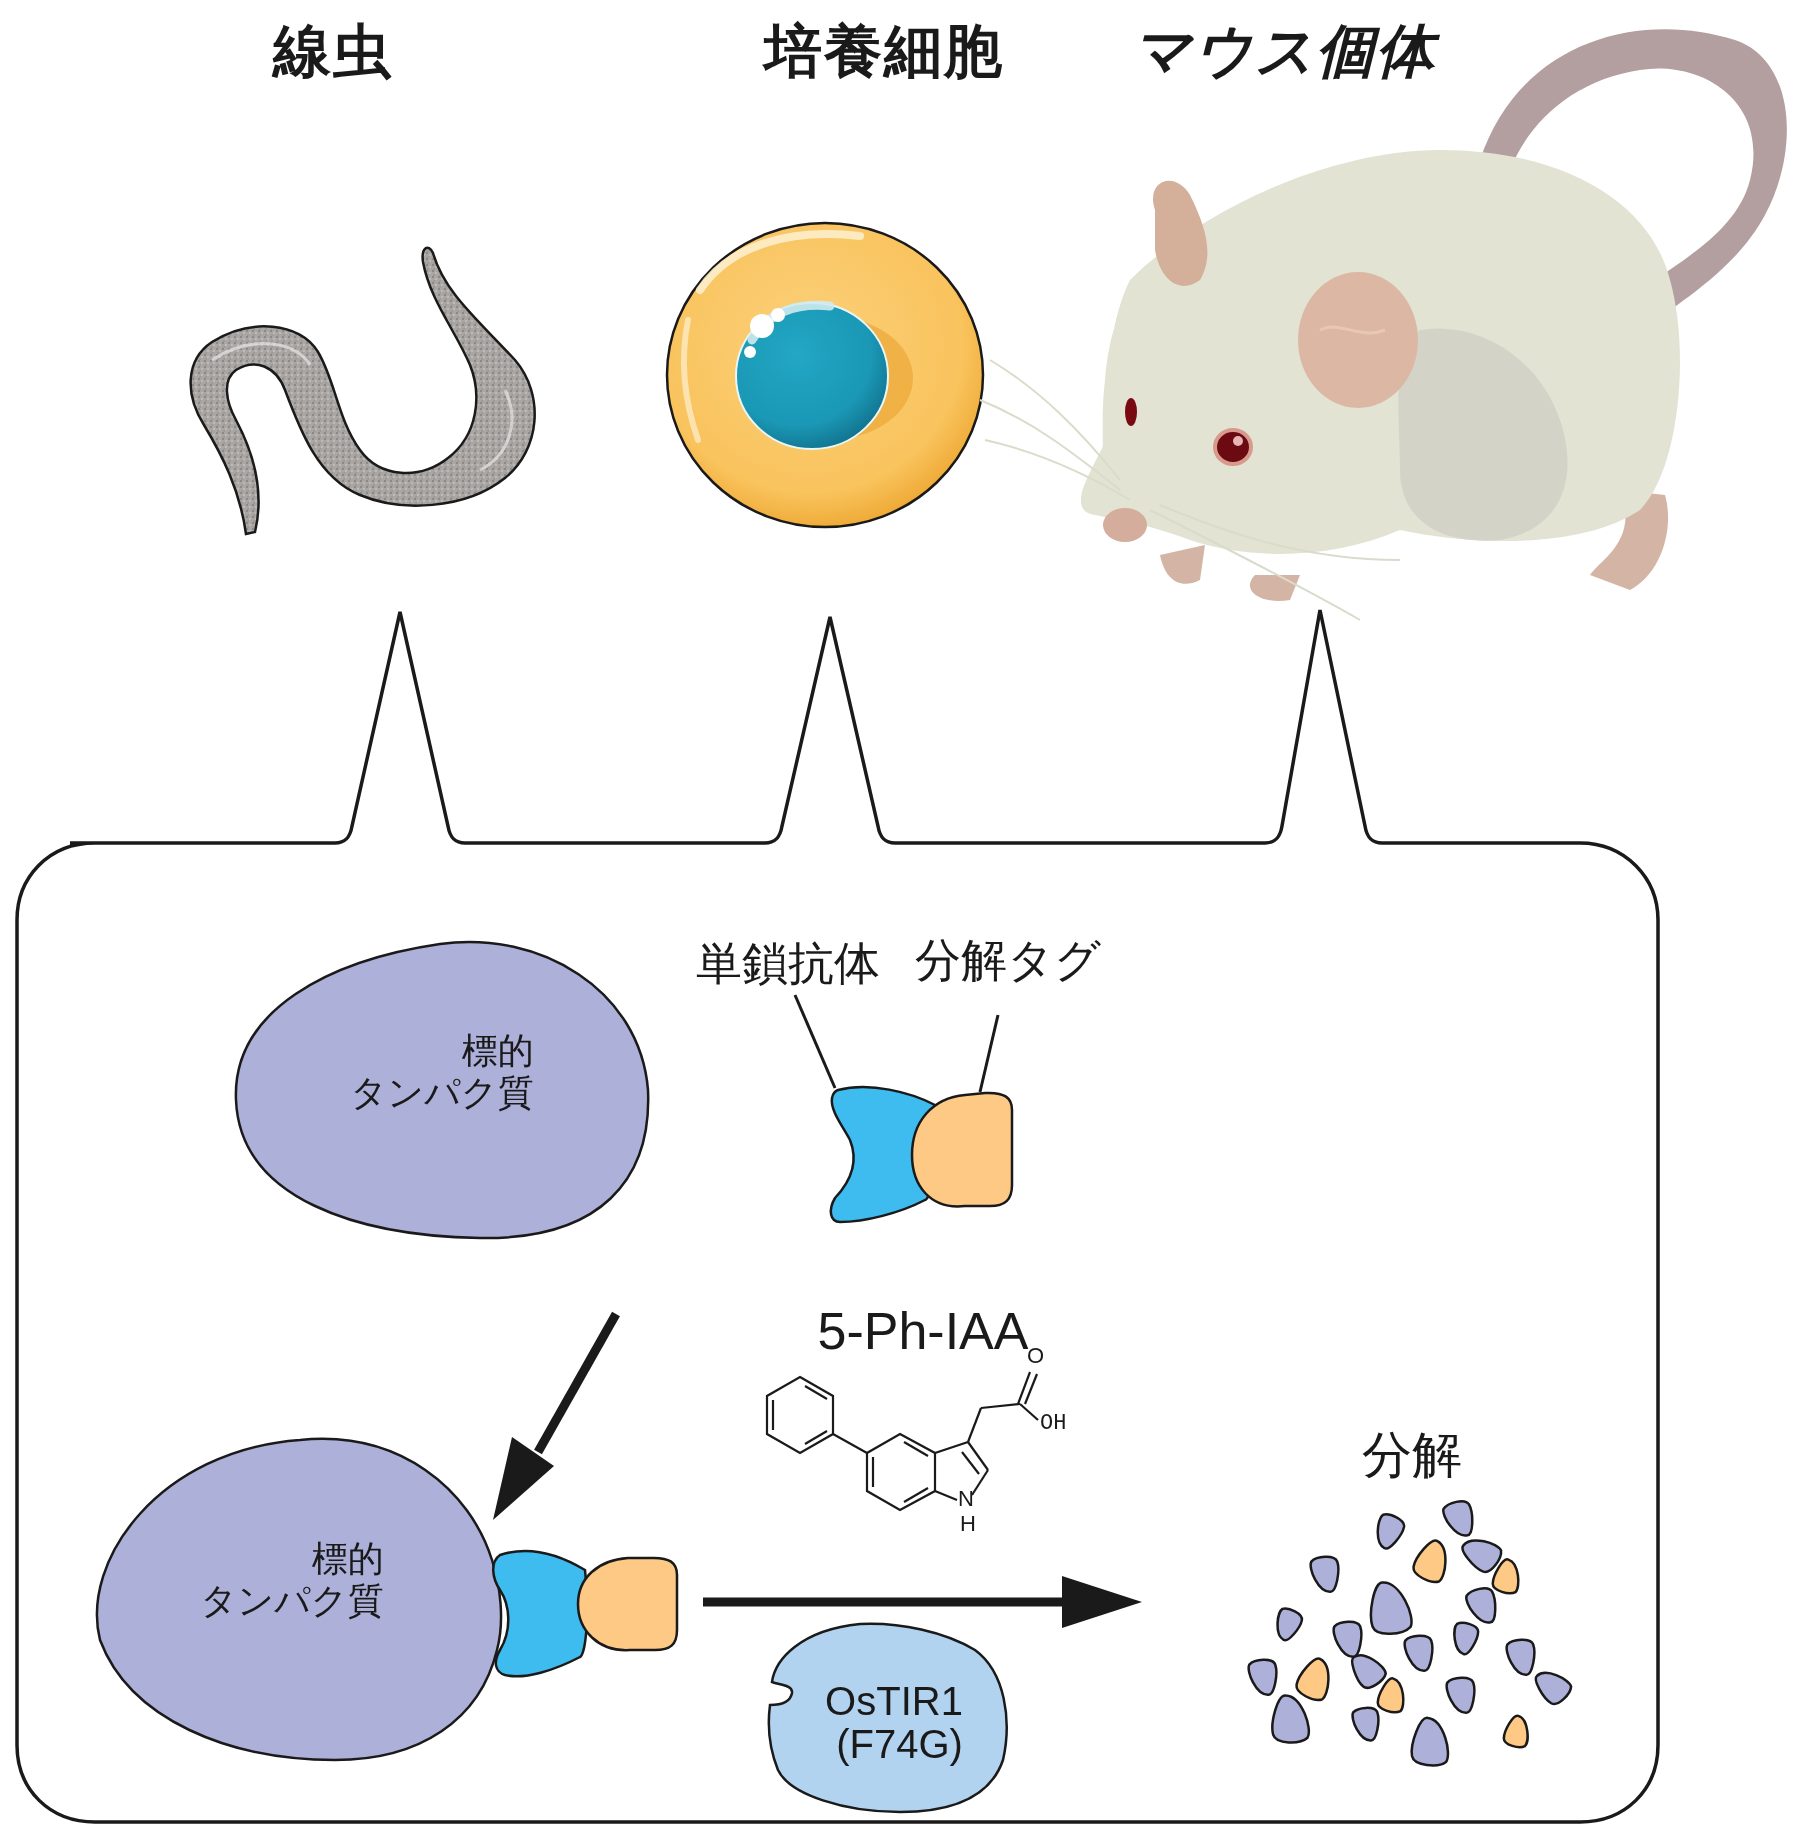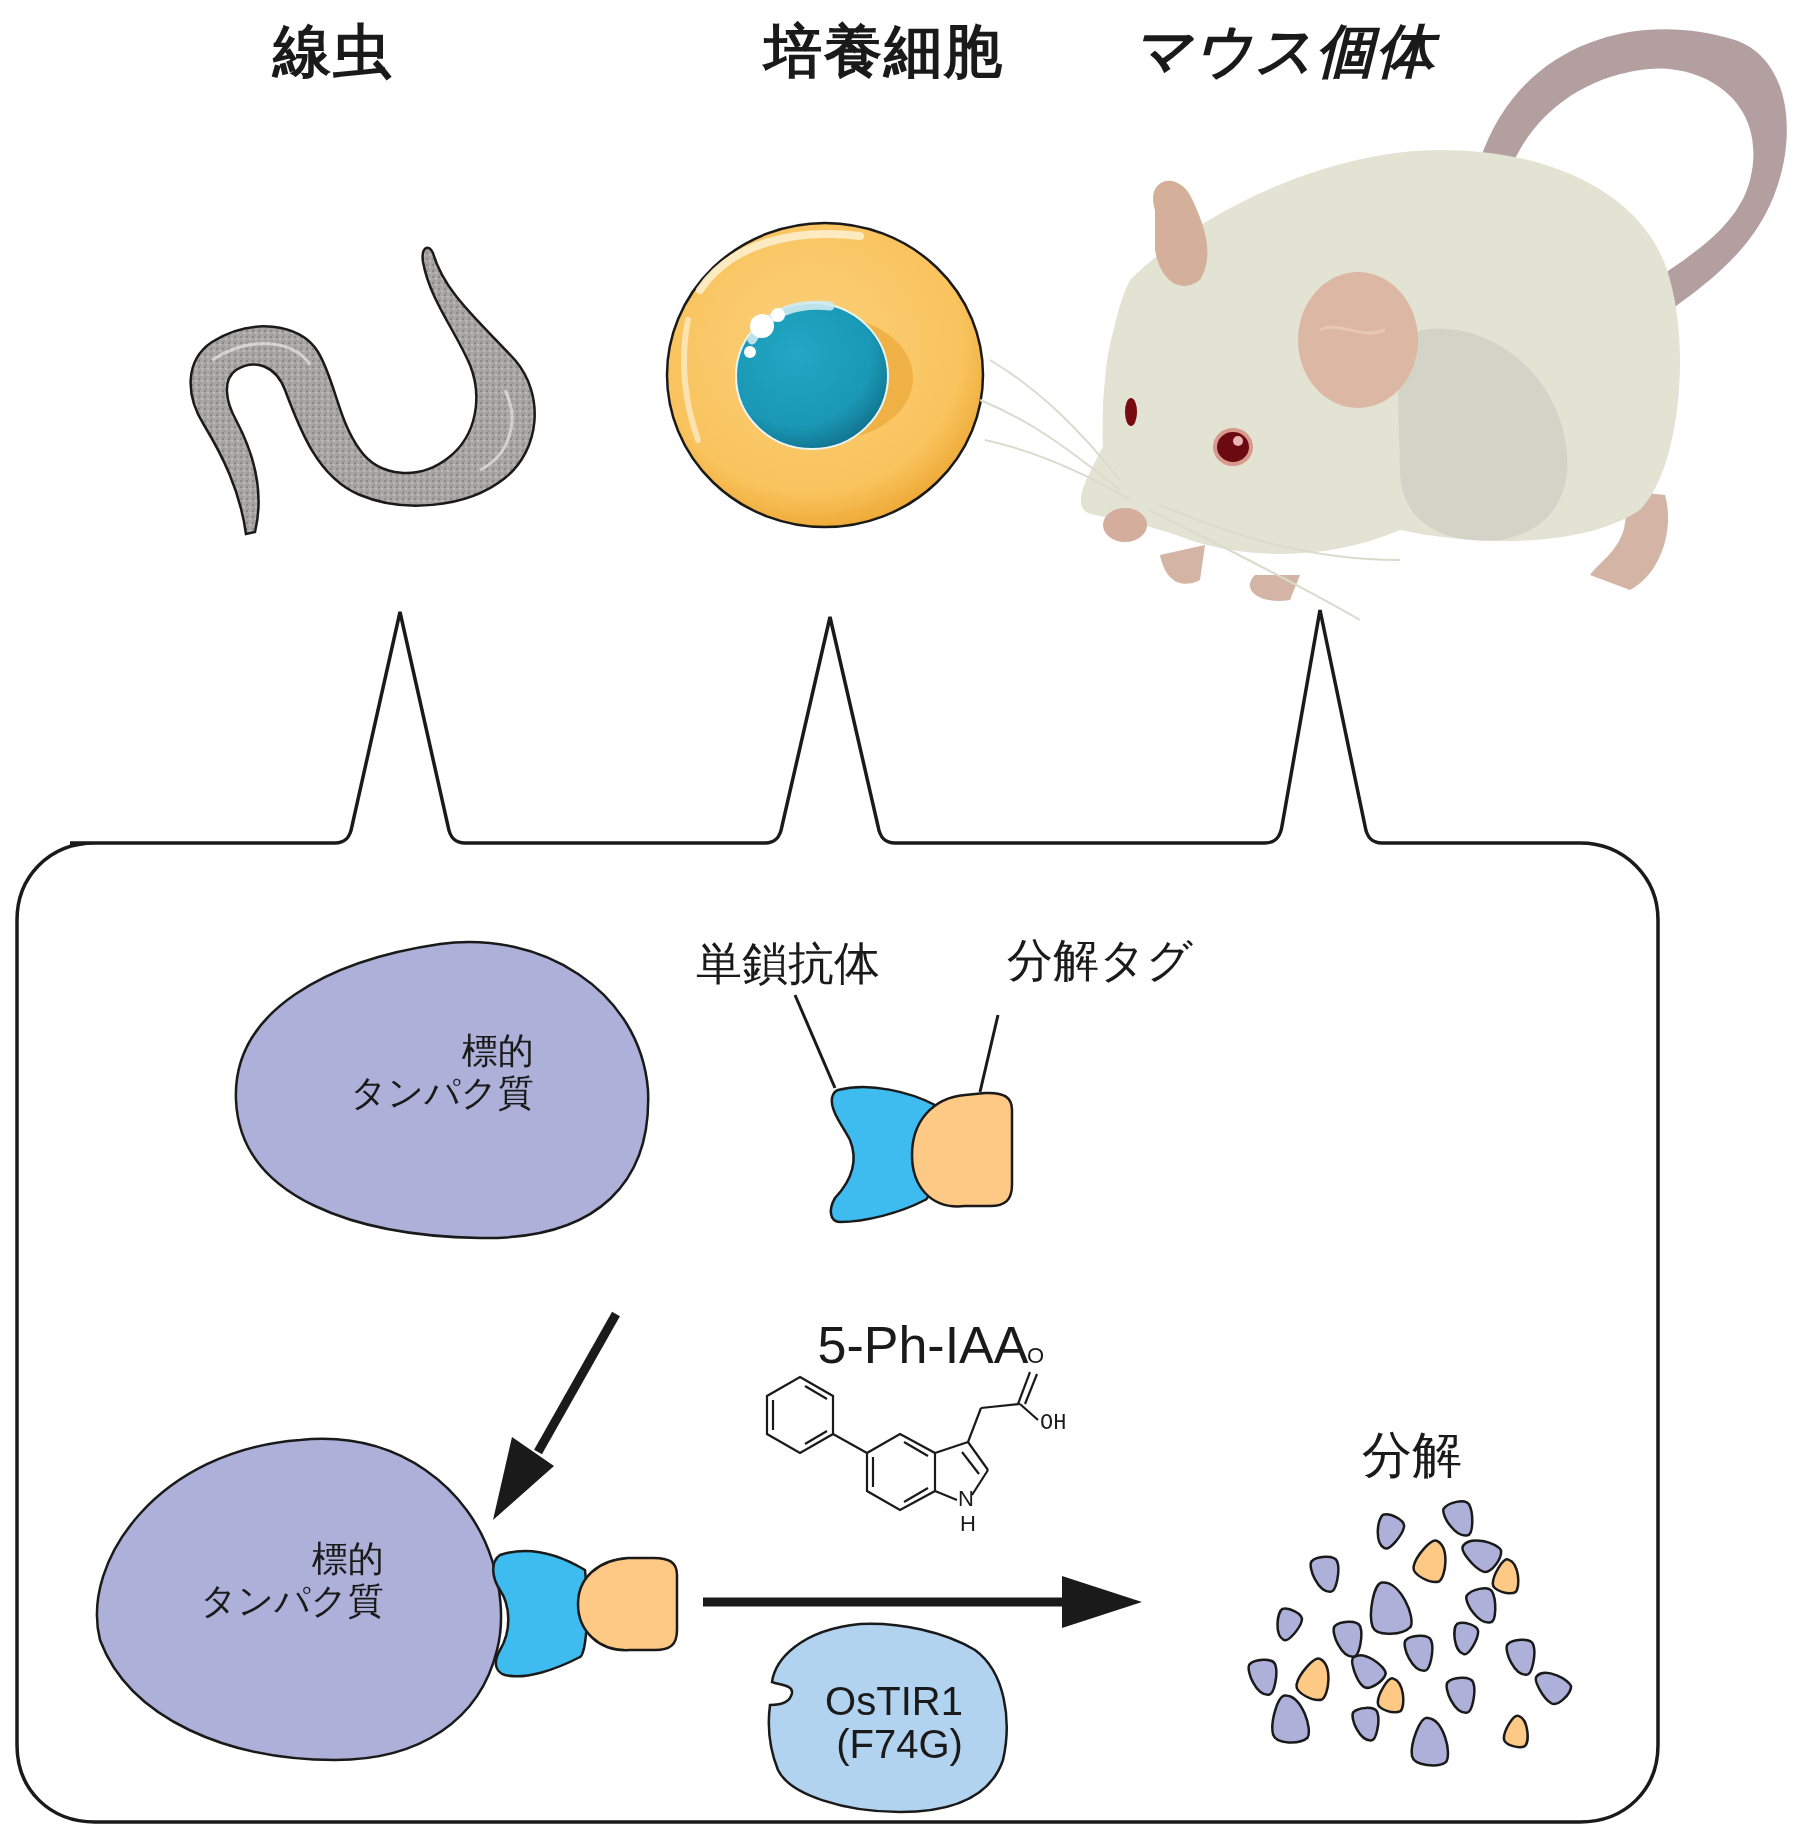--- a/index.html
+++ b/index.html
@@ -248,32 +248,32 @@
                C 6 24, -18 22, -20 12
                C -22 0, -12 -28, -4 -26 Z" transform="translate(1432 1744) rotate(0)" fill="#adb0d8" stroke="#1a1a1a" stroke-width="2.5"></path>
     </g>
 </svg>
 
 <div class="lbl title center" style="left:333px; top:22px;">線虫</div>
 <div class="lbl title center" style="left:852px; top:22px;margin-left:32px;">培養細胞</div>
 <div class="lbl title center" style="left:1284px; top:22px;font-style:italic;">マウス個体</div>
 
 <div class="lbl jp-med center" style="left:788px; top:940px;">単鎖抗体</div>
-<div class="lbl jp-med center" style="left:1100px; top:937px;">分解タグ</div>
+<div class="lbl jp-med center" style="left:1008px; top:937px;">分解タグ</div>
 
 <div class="lbl jp-prot center" style="left:442px; top:1030px;">
   <div>標的</div>
   <div>タンパク質</div>
 </div>
 <div class="lbl jp-prot center" style="left:292px; top:1538px;">
   <div>標的</div>
   <div>タンパク質</div>
 </div>
 
-<div class="lbl latin center" style="left:923px; top:1305px; font-size:52px;margin-top:14px;">5-Ph-IAA</div>
+<div class="lbl latin center" style="left:923px; top:1305px; font-size:52px;">5-Ph-IAA</div>
 <div class="lbl latin" style="left:1027px; top:1345px; font-size:22px;">O</div>
 <div class="lbl latin" style="left:1040px; top:1413px; font-size:22px;font-family:Liberation Mono, monospace;">OH</div>
 <div class="lbl latin" style="left:958px; top:1488px; font-size:22px;">N</div>
 <div class="lbl latin" style="left:960px; top:1513px; font-size:22px;">H</div>
 
 <div class="lbl latin center" style="left:894px; top:1680px; font-size:40px; line-height:1.08;">
   <div>OsTIR1</div>
   <div>(F74G)</div>
 </div>
 

